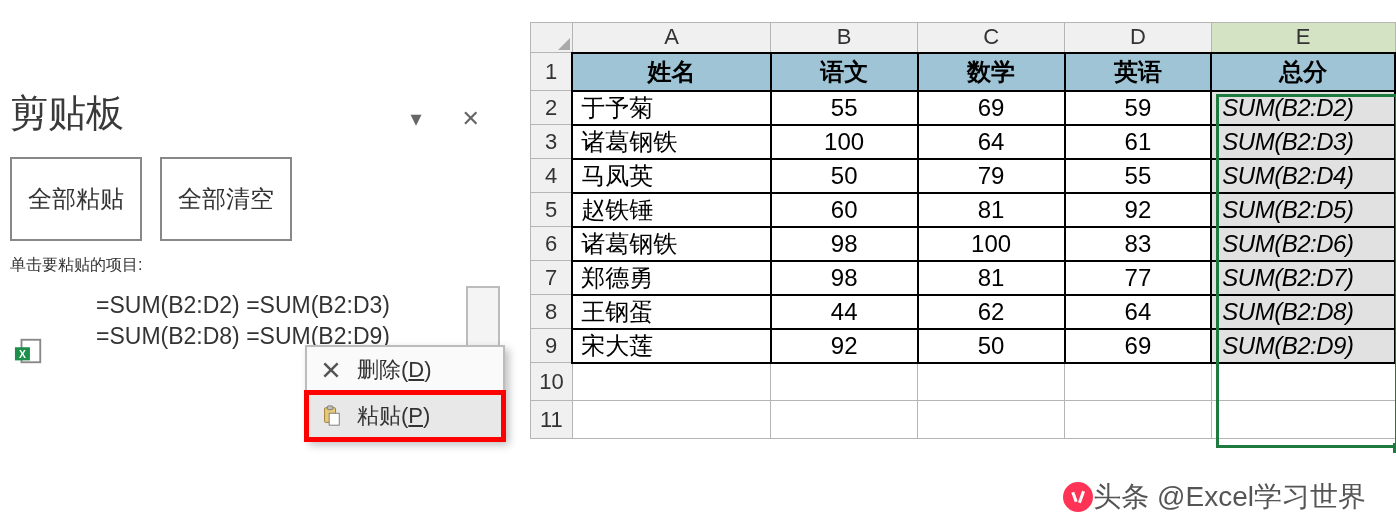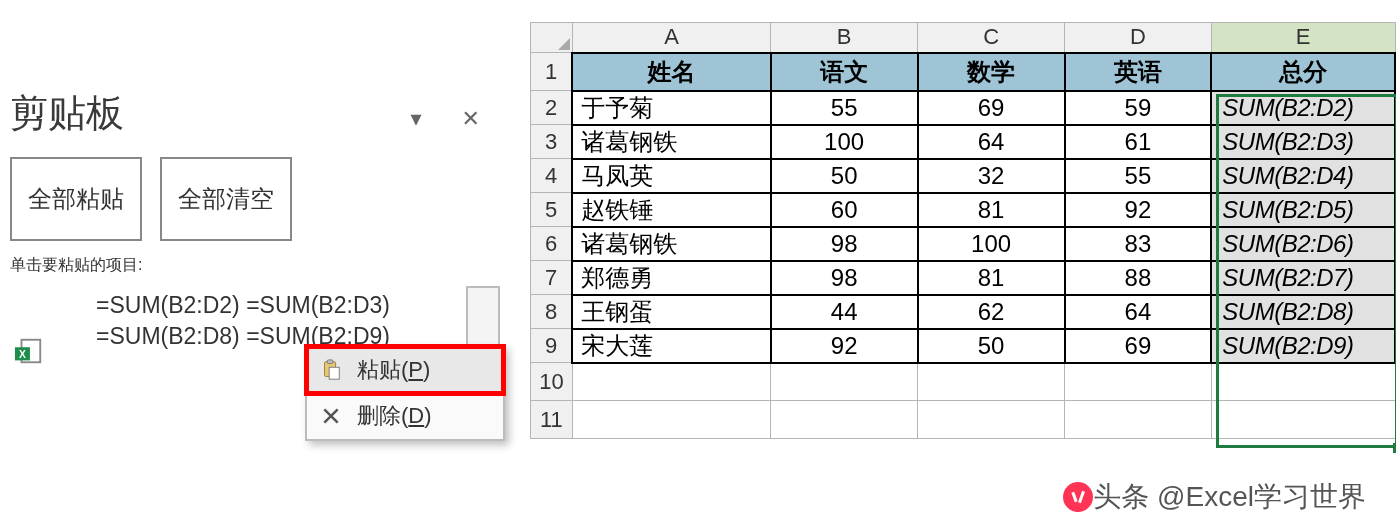--- a/index.html
+++ b/index.html
@@ -83,37 +83,37 @@
       <div>=SUM(B2:D2) =SUM(B2:D3)</div>
       <div>=SUM(B2:D8) =SUM(B2:D9)</div>
     </div>
     <div class="clip-scrollbar">
       <span class="clip-scrollbar-arrow">▼</span>
     </div>
   </div>
 </div>
 
 <div class="ctx-menu">
+  <div class="ctx-item">
+    <span class="ctx-icon">
+      <svg viewBox="0 0 24 24" width="20" height="20">
+          <path d="M4 4 L20 20 M20 4 L4 20" stroke="#555" stroke-width="3" fill="none"></path>
+        </svg>
+    </span>
+    <span><span>删除(</span><span class="ctx-underline">D</span><span>)</span></span>
+  </div>
   <div class="ctx-item highlight">
     <span class="ctx-icon">
       <svg viewBox="0 0 24 24" width="22" height="22">
           <rect x="5" y="3" width="12" height="16" rx="1" fill="#e8c97a" stroke="#9b7a2e"></rect>
           <rect x="8" y="1" width="6" height="4" rx="1" fill="#bfbfbf" stroke="#777"></rect>
           <rect x="10" y="9" width="11" height="13" fill="#fff" stroke="#777"></rect>
         </svg>
     </span>
     <span><span>粘贴(</span><span class="ctx-underline">P</span><span>)</span></span>
-  </div>
-  <div class="ctx-item">
-    <span class="ctx-icon">
-      <svg viewBox="0 0 24 24" width="20" height="20">
-          <path d="M4 4 L20 20 M20 4 L4 20" stroke="#555" stroke-width="3" fill="none"></path>
-        </svg>
-    </span>
-    <span><span>删除(</span><span class="ctx-underline">D</span><span>)</span></span>
   </div>
 </div>
 
 <table class="sheet sel-range">
   <tbody>
       <tr>
     <td class="corner-cell"></td>
     <th class="col-head col-A">A</th>
     <th class="col-head col-B">B</th>
     <th class="col-head col-C">C</th>
@@ -142,21 +142,21 @@
     <td class="data-cell name">诸葛钢铁</td>
     <td class="data-cell">100</td>
     <td class="data-cell">64</td>
     <td class="data-cell">61</td>
     <td class="data-cell colE">SUM(B2:D3)</td>
       </tr>
   <tr>
         <th class="row-head">4</th>
     <td class="data-cell name">马凤英</td>
     <td class="data-cell">50</td>
-    <td class="data-cell">32</td>
+    <td class="data-cell">79</td>
     <td class="data-cell">55</td>
     <td class="data-cell colE">SUM(B2:D4)</td>
       </tr>
   <tr>
         <th class="row-head">5</th>
     <td class="data-cell name">赵铁锤</td>
     <td class="data-cell">60</td>
     <td class="data-cell">81</td>
     <td class="data-cell">92</td>
     <td class="data-cell colE">SUM(B2:D5)</td>
@@ -167,21 +167,21 @@
     <td class="data-cell">98</td>
     <td class="data-cell">100</td>
     <td class="data-cell">83</td>
     <td class="data-cell colE">SUM(B2:D6)</td>
       </tr>
   <tr>
         <th class="row-head">7</th>
     <td class="data-cell name">郑德勇</td>
     <td class="data-cell">98</td>
     <td class="data-cell">81</td>
-    <td class="data-cell">88</td>
+    <td class="data-cell">77</td>
     <td class="data-cell colE">SUM(B2:D7)</td>
       </tr>
   <tr>
         <th class="row-head">8</th>
     <td class="data-cell name">王钢蛋</td>
     <td class="data-cell">44</td>
     <td class="data-cell">62</td>
     <td class="data-cell">64</td>
     <td class="data-cell colE">SUM(B2:D8)</td>
       </tr>

